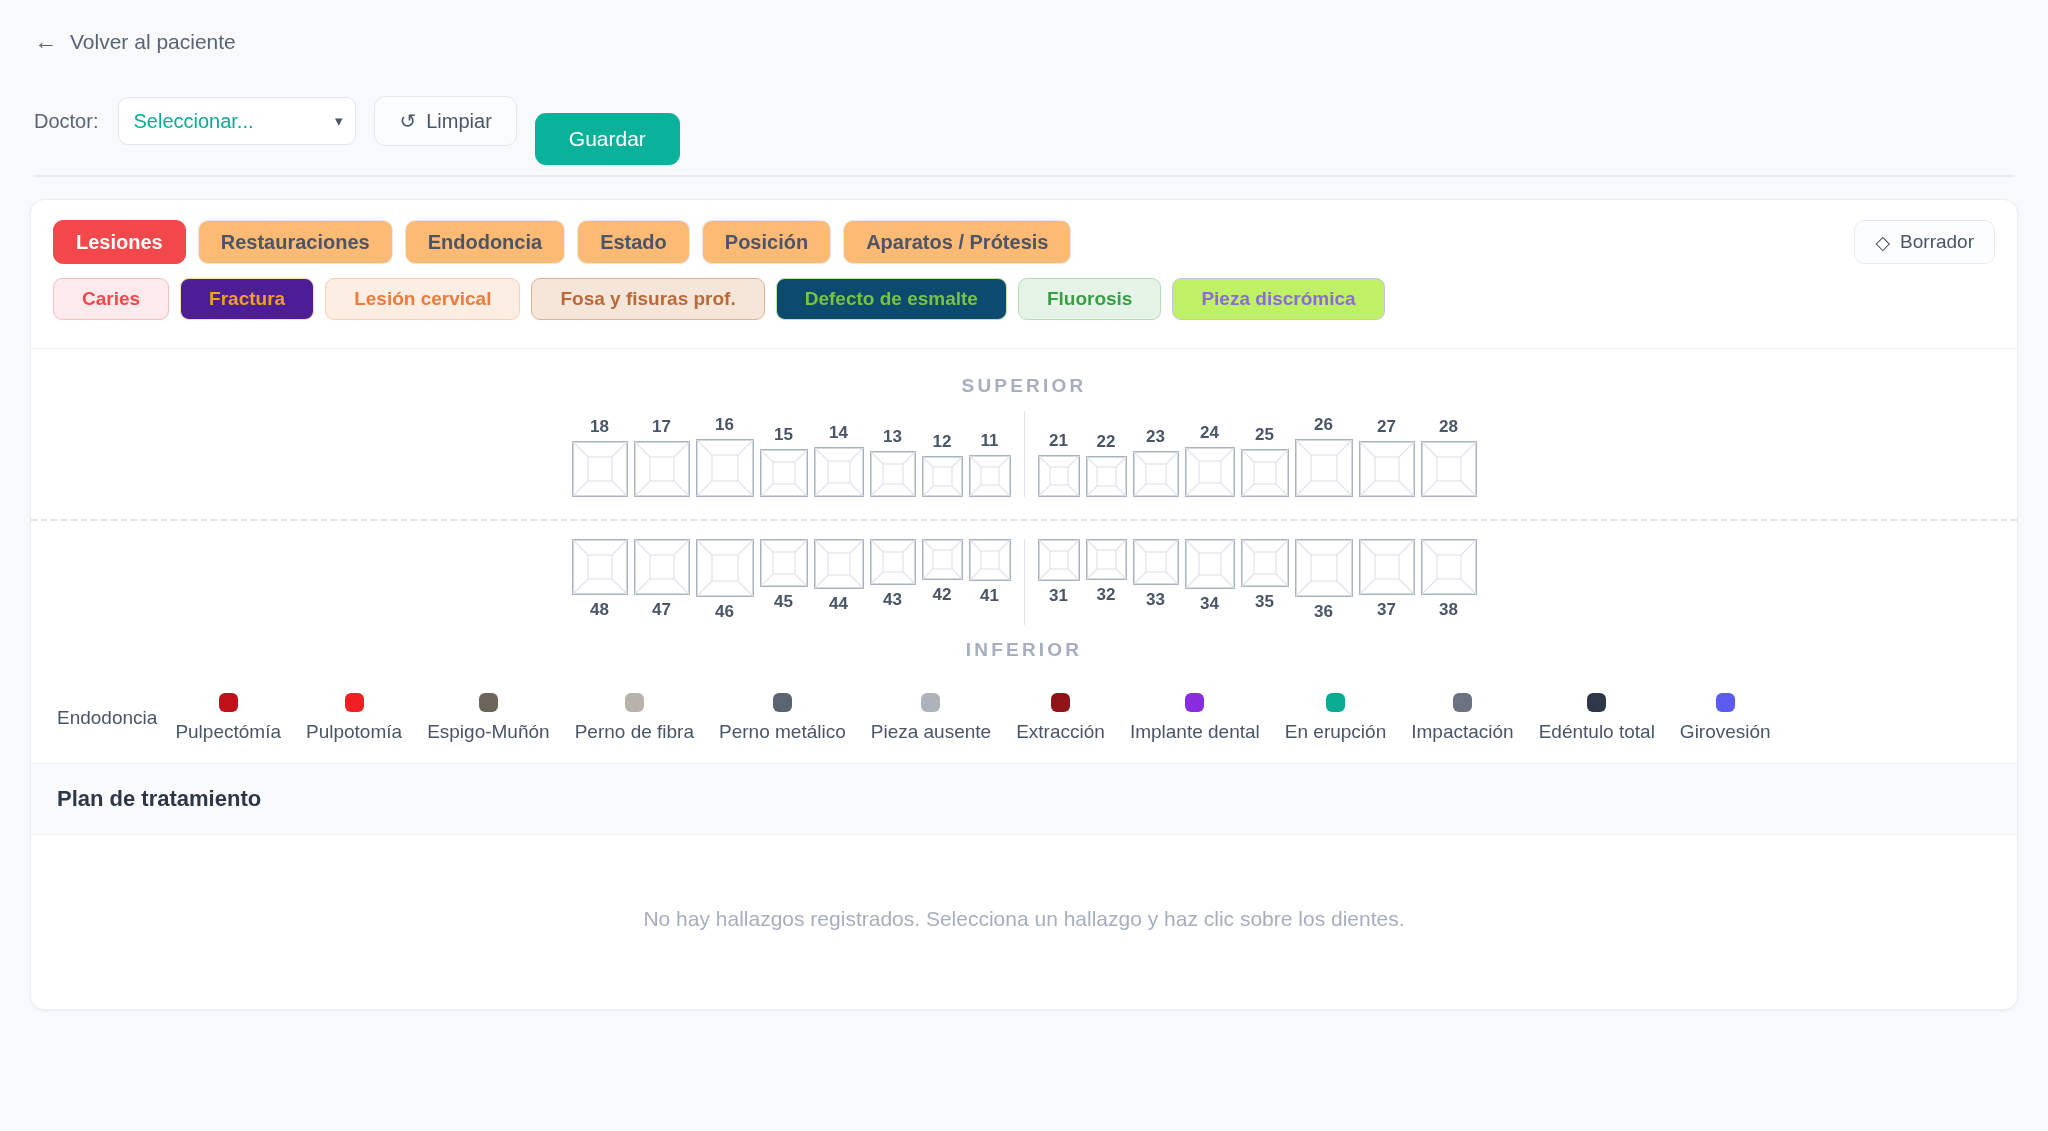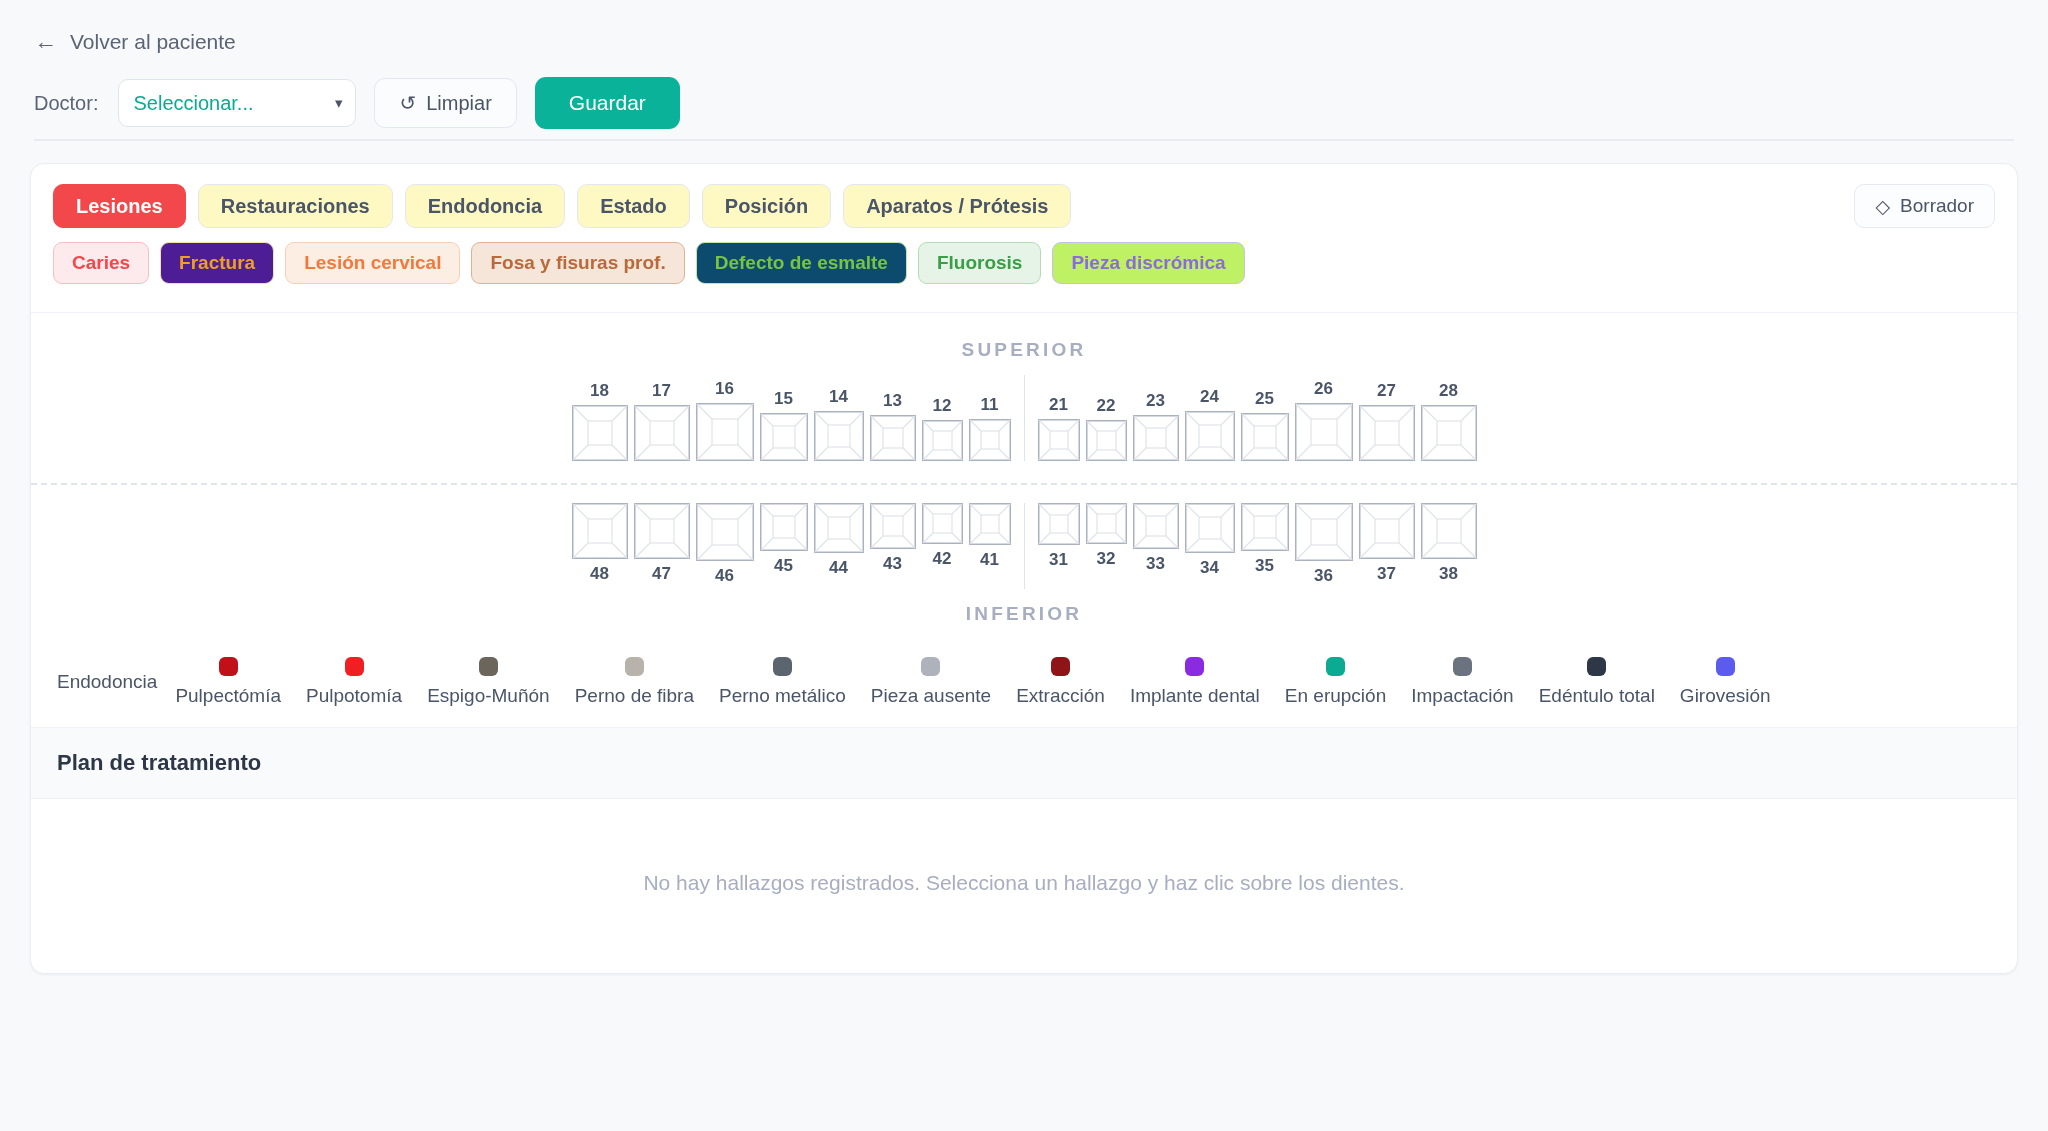--- a/index.html
+++ b/index.html
@@ -53,55 +53,55 @@
   .btn-limpiar {
     display: flex; align-items: center; gap: 10px;
     height: 50px; padding: 0 24px;
     background: #fbfcfd; border: 1px solid #e2e8ef; border-radius: 11px;
     font-size: 20px; color: #4a5568; cursor: pointer;
   }
   .btn-guardar {
     display: flex; align-items: center; justify-content: center;
     height: 52px; padding: 0 34px;
     background: #0bb29a; border: none; border-radius: 11px;
-    font-size: 21px; color: #fff; cursor: pointer;
+    font-size: 21px; color: #fff; cursor: pointer; margin-top: 36px;
   }
 
   
   .card {
     margin: 22px 30px 0 30px;
     background: #fff;
     border: 1px solid #eaeef3;
     border-radius: 14px;
     box-shadow: 0 1px 3px rgba(20,30,50,.05);
     overflow: hidden;
   }
   .card-head { padding: 20px 22px 10px 22px; position: relative; }
 
   .cat-row { display: flex; gap: 12px; flex-wrap: nowrap; }
   .cat-chip {
     height: 44px; padding: 0 22px;
     display: flex; align-items: center; justify-content: center;
     border-radius: 10px; font-size: 20px; font-weight: bold;
-    background: #fef9c3; border: 1px solid #e3e8ef; color: #4a5568;
+    background: #fdba74; border: 1px solid #e3e8ef; color: #4a5568;
     cursor: pointer; white-space: nowrap;
   }
   .cat-chip.active { background: #f2474b; border-color: #f2474b; color: #fff; }
 
   .borrador-btn {
     position: absolute; right: 22px; top: 20px;
     display: flex; align-items: center; gap: 10px;
     height: 44px; padding: 0 20px;
     border: 1px solid #e6eaf0; border-radius: 10px; background: #fcfdfe;
     font-size: 19px; color: #4a5568; cursor: pointer;
   }
 
   .find-row { display: flex; gap: 11px; margin-top: 14px; flex-wrap: nowrap; }
   .find-chip {
-    height: 42px; padding: 0 18px;
+    height: 42px; padding: 0 28px;
     display: flex; align-items: center; justify-content: center;
     border-radius: 9px; font-size: 19px; font-weight: bold;
     cursor: pointer; white-space: nowrap;
   }
 
   .divider { height: 1px; background: #eef1f5; margin-top: 18px; }
 
   
   .odo { padding: 26px 0 10px 0; }
   .arch-label {

